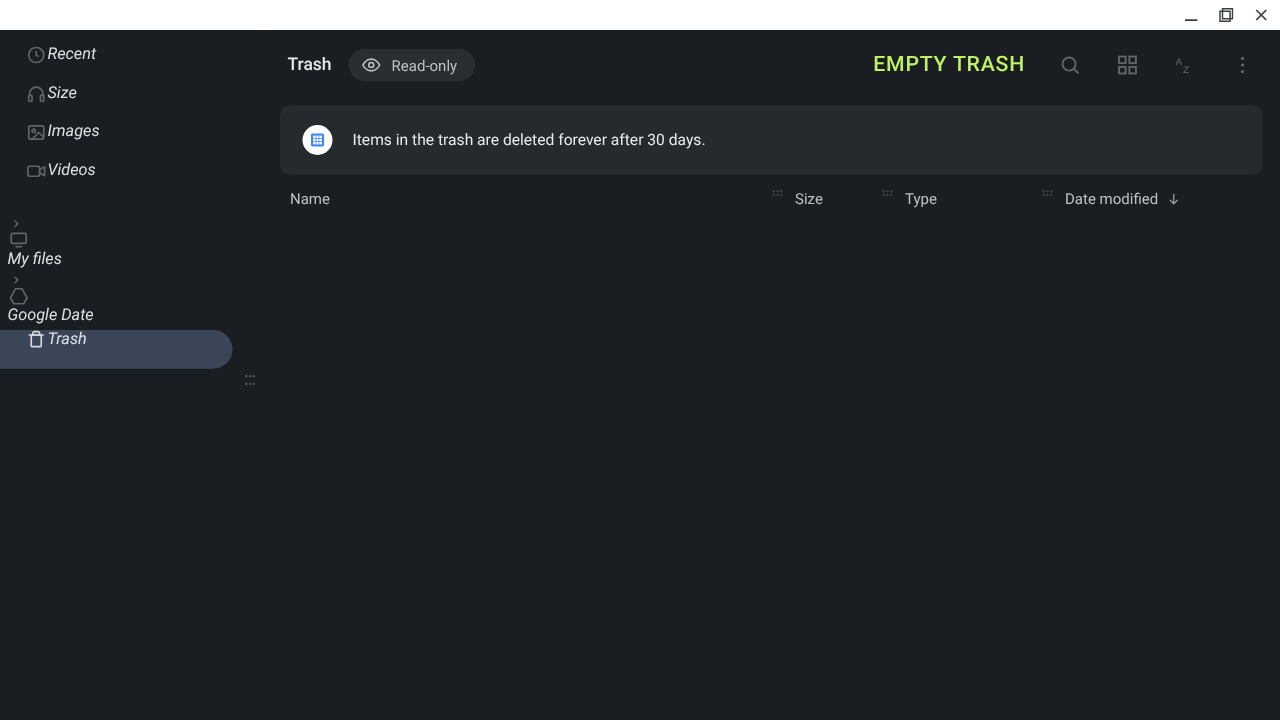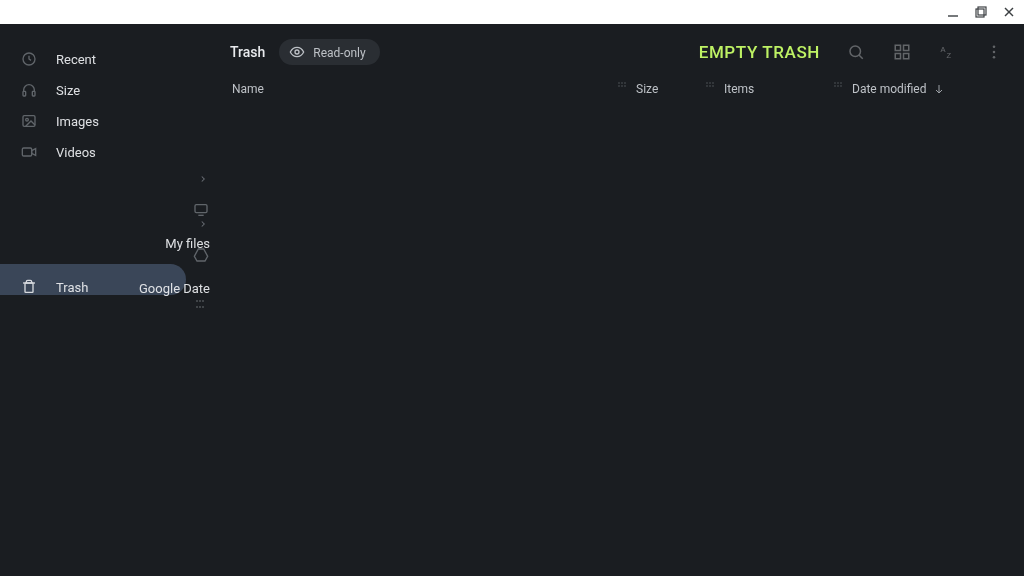--- a/index.html
+++ b/index.html
@@ -39,24 +39,25 @@
     position: absolute; right: 4px; top: 276px;
     width: 10px; height: 10px;
     display: flex; flex-wrap: wrap; gap: 1px;
     opacity: 0.4; cursor: col-resize;
   }
   .sidebar-divider-handle span {
     width: 2px; height: 2px; background: #9aa0a6; border-radius: 50%;
   }
   .nav-item {
     height: 31px;
-    display: flex; align-items: flex-end;
-    padding-left: 20px; gap: 18px;
+    display: flex; align-items: flex-start;
+    padding-left: 20px; 
     color: #e8eaed; cursor: pointer;
     font-size: 13px;
+    font-style: italic;
   }
   .nav-item .chevron-slot { width: 0; }
   .nav-item.expandable { padding-left: 6px; flex-direction: column; }
   .nav-item.expandable .chevron-slot { width: 14px; display:flex; justify-content:center; }
   .nav-item .icon-slot { width: 18px; display:flex; justify-content:center; align-items:center; opacity:0.55; }
   .nav-item .label { opacity: 0.95; }
   .nav-spacer { height: 14px; }
   .nav-item.active {
     background: #3a4658;
     border-radius: 0 18px 18px 0;
@@ -300,20 +301,33 @@
         <span>
           <svg width="18" height="18" viewBox="0 0 24 24" fill="#e8eaed">
               <circle cx="12" cy="5" r="1.7"></circle>
               <circle cx="12" cy="12" r="1.7"></circle>
               <circle cx="12" cy="19" r="1.7"></circle>
             </svg>
         </span>
       </div>
     </div>
 
+    <div class="banner">
+      <div class="banner-icon">
+        <svg width="14" height="14" viewBox="0 0 24 24">
+            <rect x="3" y="3" width="18" height="18" rx="2" fill="#4285f4"></rect>
+            <rect x="6" y="6" width="12" height="12" fill="#fff"></rect>
+            <line x1="6" y1="10" x2="18" y2="10" stroke="#4285f4" stroke-width="1"></line>
+            <line x1="6" y1="14" x2="18" y2="14" stroke="#4285f4" stroke-width="1"></line>
+            <line x1="10" y1="6" x2="10" y2="18" stroke="#4285f4" stroke-width="1"></line>
+            <line x1="14" y1="6" x2="14" y2="18" stroke="#4285f4" stroke-width="1"></line>
+          </svg>
+      </div>
+      <div class="banner-text">Items in the trash are deleted forever after 30 days.</div>
+    </div>
 
     <div class="col-headers">
       <div class="col-name">
         <span>Name</span>
       </div>
       <span class="grip">
           <span></span>
           <span></span>
           <span></span>
           <span></span>
@@ -325,21 +339,21 @@
       </div>
       <span class="grip">
           <span></span>
           <span></span>
           <span></span>
           <span></span>
           <span></span>
           <span></span>
         </span>
       <div class="col-type">
-        <span>Items</span>
+        <span>Type</span>
       </div>
       <span class="grip">
           <span></span>
           <span></span>
           <span></span>
           <span></span>
           <span></span>
           <span></span>
         </span>
       <div class="col-date">

